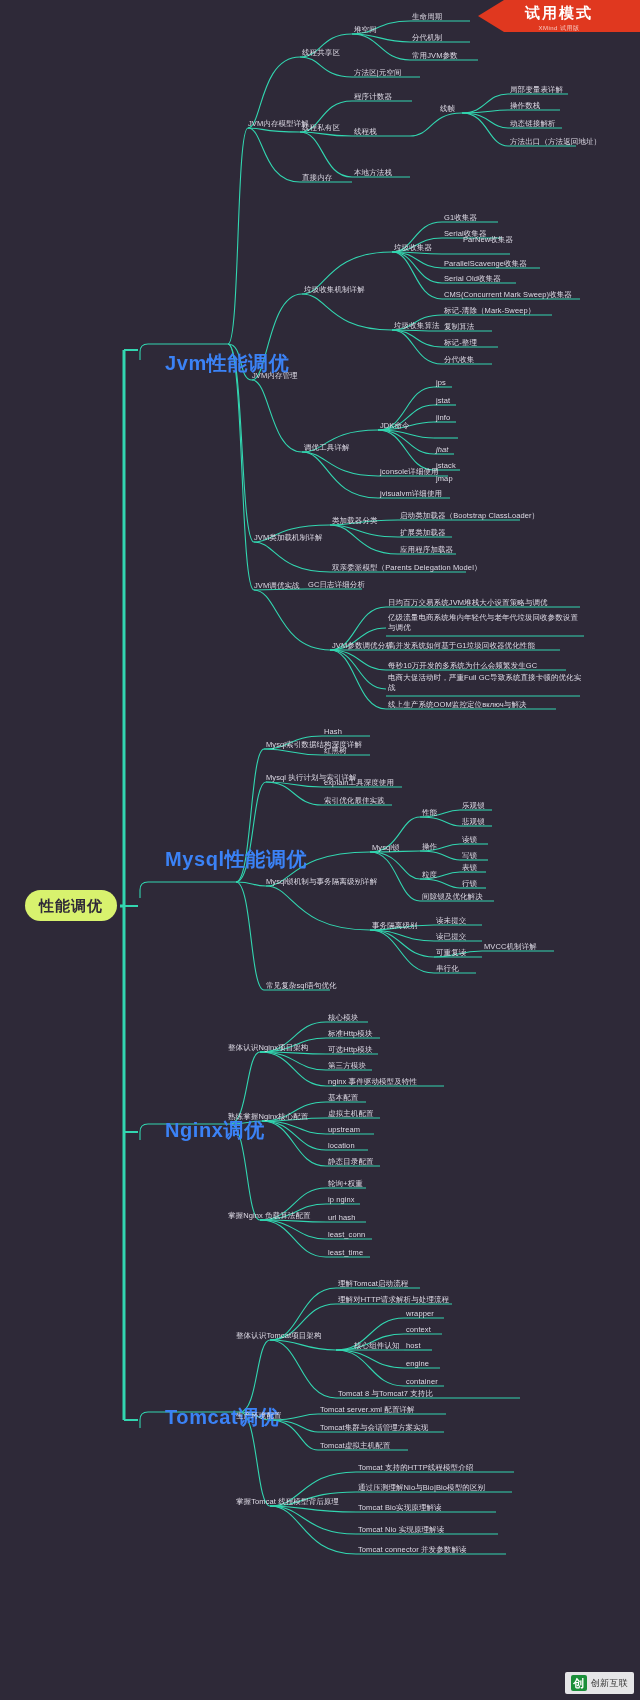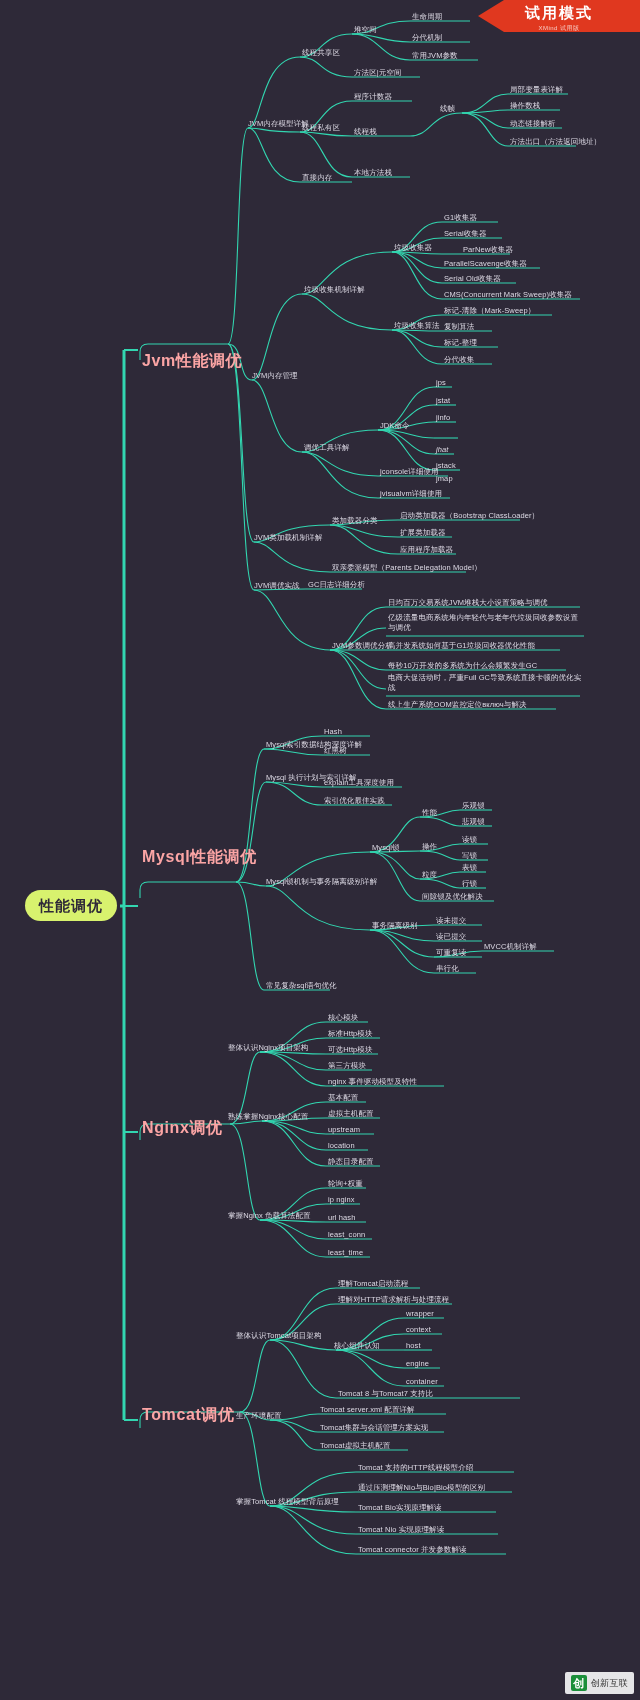--- a/index.html
+++ b/index.html
@@ -22,21 +22,21 @@
   
   .lv0{
     background:#d8f26e;
     color:#2e2938;
     font-size:15px;
     font-weight:700;
     padding:7px 14px;
     border-radius:16px;
     letter-spacing:1px;
   }
-  .lv1{font-size:16px;font-weight:700;color:#fca5a5;letter-spacing:.6px;}
+  .lv1{font-size:20px;font-weight:700;color:#3b82f6;letter-spacing:.6px;margin-left:23px;}
   .lv2{font-size:7.5px;color:#dedbe6;}
   .lv3{font-size:7.5px;color:#dedbe6;}
   .lv4{font-size:7.5px;color:#dedbe6;}
   .wrapnode{white-space:normal;width:150px;line-height:1.35;}
   
   #trial{
     position:absolute;right:0;top:0;width:162px;height:32px;
     background:#e0381f;
     color:#fff;
     clip-path:polygon(26px 0,100% 0,100% 100%,26px 100%,0 50%);
@@ -336,21 +336,21 @@
   <div class="node lv4" style="left:510px;top:120px;">动态链接解析</div>
   <div class="node lv4" style="left:510px;top:138px;">方法出口（方法返回地址）</div>
   <div class="node lv4" style="left:354px;top:169px;">本地方法栈</div>
   <div class="node lv3" style="left:302px;top:174px;">直接内存</div>
 
   <div class="node lv2" style="left:252px;top:372px;">JVM内存管理</div>
   <div class="node lv3" style="left:304px;top:286px;">垃圾收集机制详解</div>
   <div class="node lv4" style="left:394px;top:244px;">垃圾收集器</div>
   <div class="node lv4" style="left:444px;top:214px;">G1收集器</div>
   <div class="node lv4" style="left:444px;top:230px;">Serial收集器</div>
-  <div class="node lv4" style="left:444px;top:246px;padding-left:19px;">ParNew收集器</div>
+  <div class="node lv4" style="left:444px;top:236px;padding-left:19px;">ParNew收集器</div>
   <div class="node lv4" style="left:444px;top:260px;">ParallelScavenge收集器</div>
   <div class="node lv4" style="left:444px;top:275px;">Serial Old收集器</div>
   <div class="node lv4" style="left:444px;top:291px;">CMS(Concurrent Mark Sweep)收集器</div>
   <div class="node lv4" style="left:394px;top:322px;">垃圾收集算法</div>
   <div class="node lv4" style="left:444px;top:307px;">标记-清除（Mark-Sweep）</div>
   <div class="node lv4" style="left:444px;top:323px;">复制算法</div>
   <div class="node lv4" style="left:444px;top:339px;">标记-整理</div>
   <div class="node lv4" style="left:444px;top:356px;">分代收集</div>
 
   <div class="node lv3" style="left:304px;top:444px;">调优工具详解</div>
@@ -434,21 +434,21 @@
   <div class="node lv3" style="left:328px;top:1196px;">ip nginx</div>
   <div class="node lv3" style="left:328px;top:1214px;">url hash</div>
   <div class="node lv3" style="left:328px;top:1231px;">least_conn</div>
   <div class="node lv3" style="left:328px;top:1249px;">least_time</div>
 
   <div class="node lv1" style="left:142px;top:1406px;">Tomcat调优</div>
 
   <div class="node lv2" style="left:236px;top:1332px;">整体认识Tomcat项目架构</div>
   <div class="node lv3" style="left:338px;top:1280px;">理解Tomcat启动流程</div>
   <div class="node lv3" style="left:338px;top:1296px;">理解对HTTP请求解析与处理流程</div>
-  <div class="node lv3" style="left:334px;top:1342px;text-align:center;">核心组件认知</div>
+  <div class="node lv3" style="left:354px;top:1342px;text-align:center;">核心组件认知</div>
   <div class="node lv4" style="left:406px;top:1310px;">wrapper</div>
   <div class="node lv4" style="left:406px;top:1326px;">context</div>
   <div class="node lv4" style="left:406px;top:1342px;">host</div>
   <div class="node lv4" style="left:406px;top:1360px;">engine</div>
   <div class="node lv4" style="left:406px;top:1378px;">container</div>
   <div class="node lv3" style="left:338px;top:1390px;">Tomcat 8&nbsp;与Tomcat7&nbsp;支持比</div>
 
   <div class="node lv2" style="left:236px;top:1412px;">生产环境配置</div>
   <div class="node lv3" style="left:320px;top:1406px;">Tomcat server.xml 配置详解&nbsp;</div>
   <div class="node lv3" style="left:320px;top:1424px;">Tomcat集群与会话管理方案实现</div>

